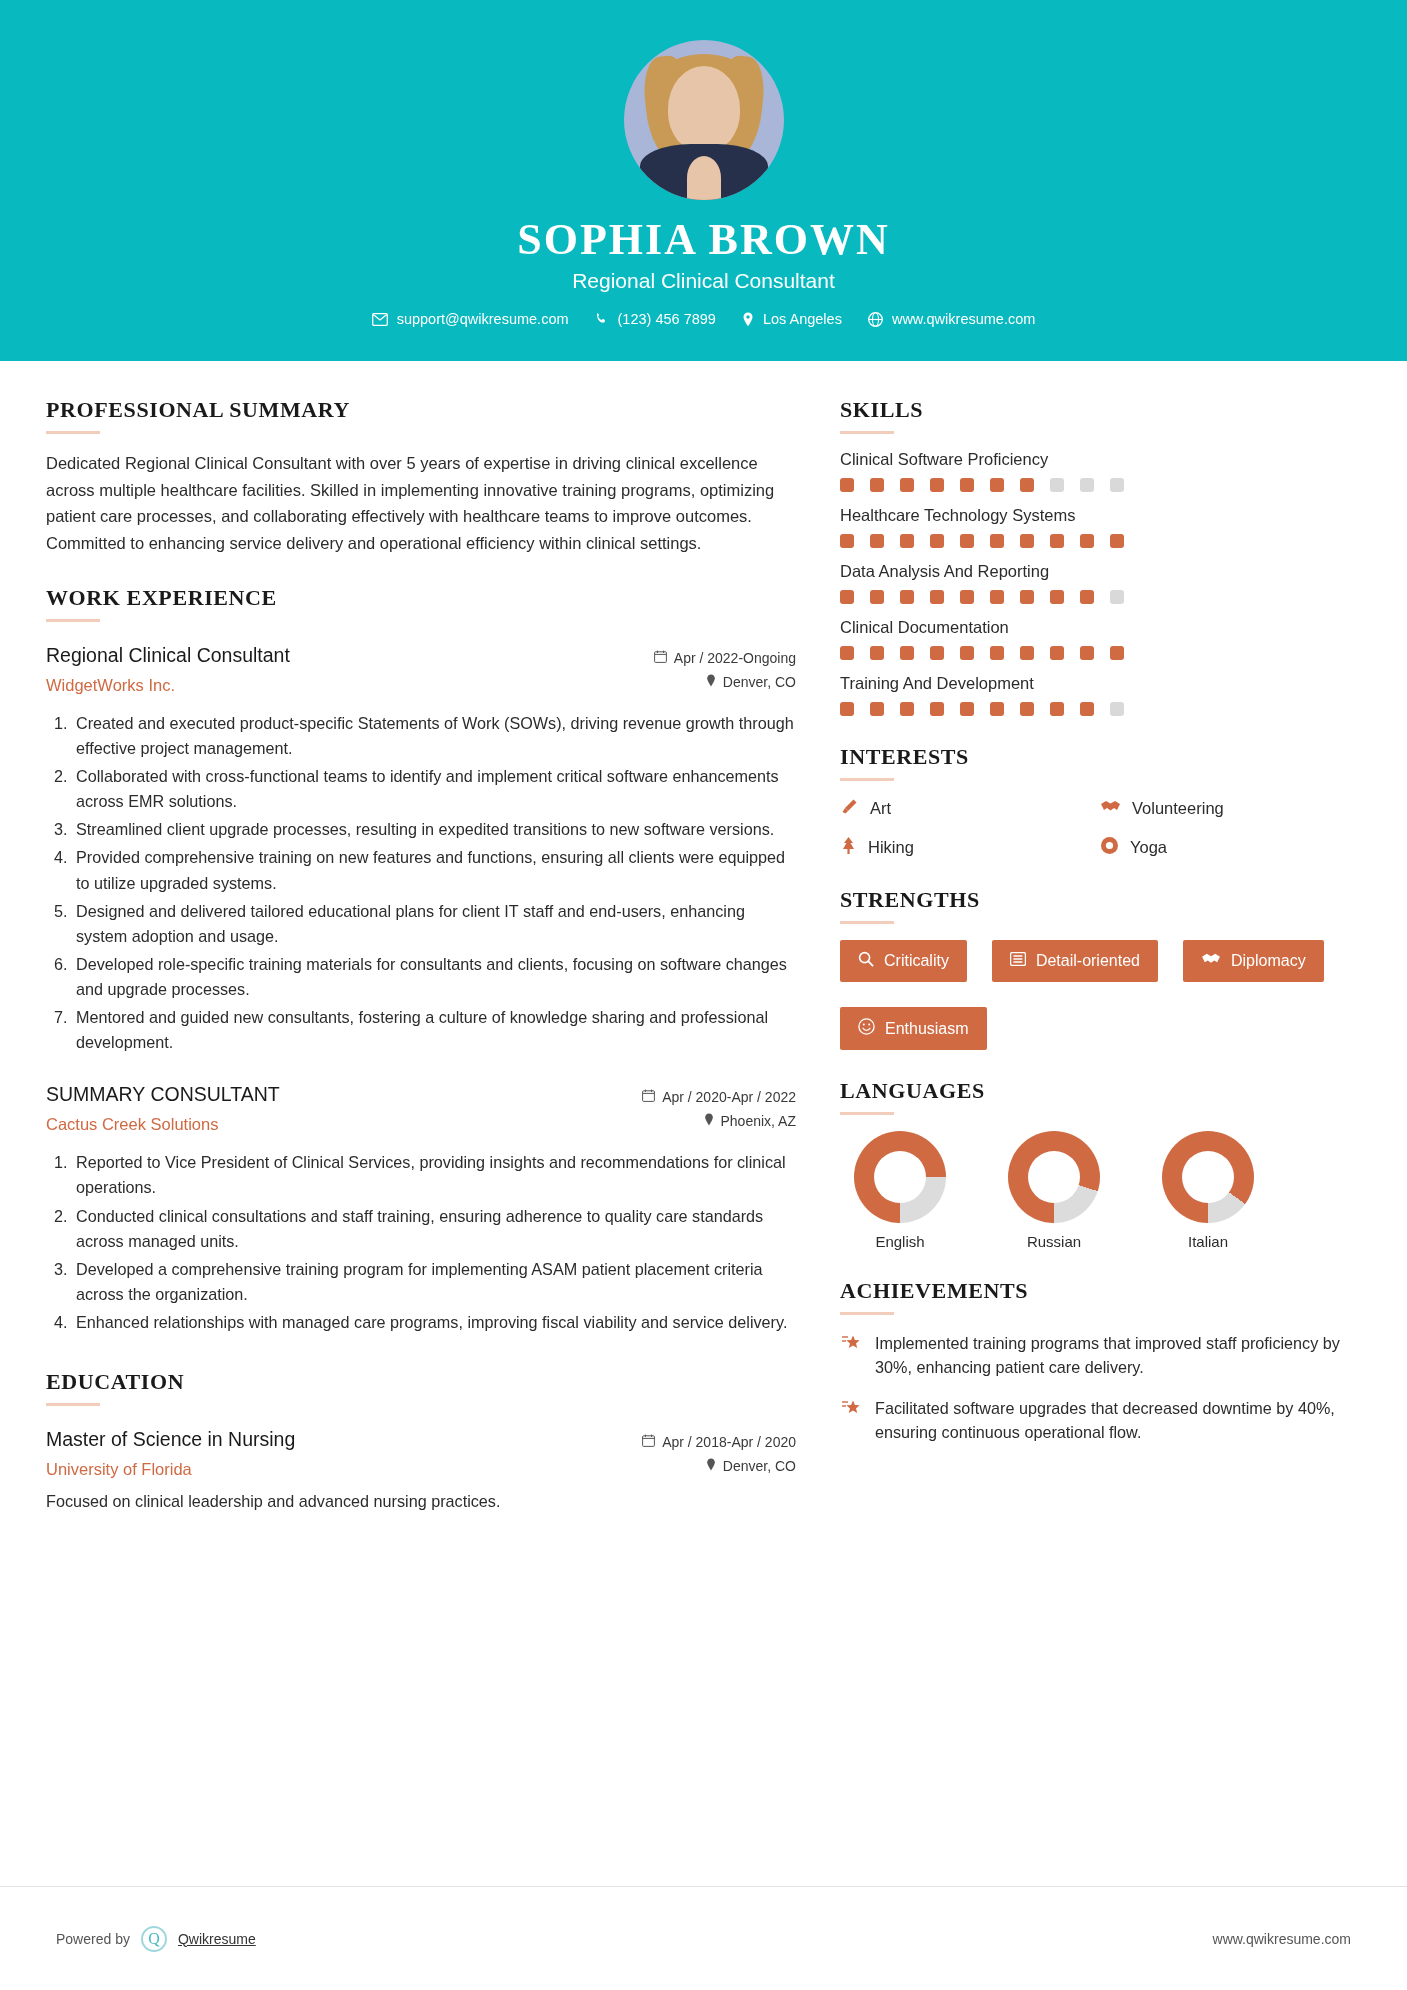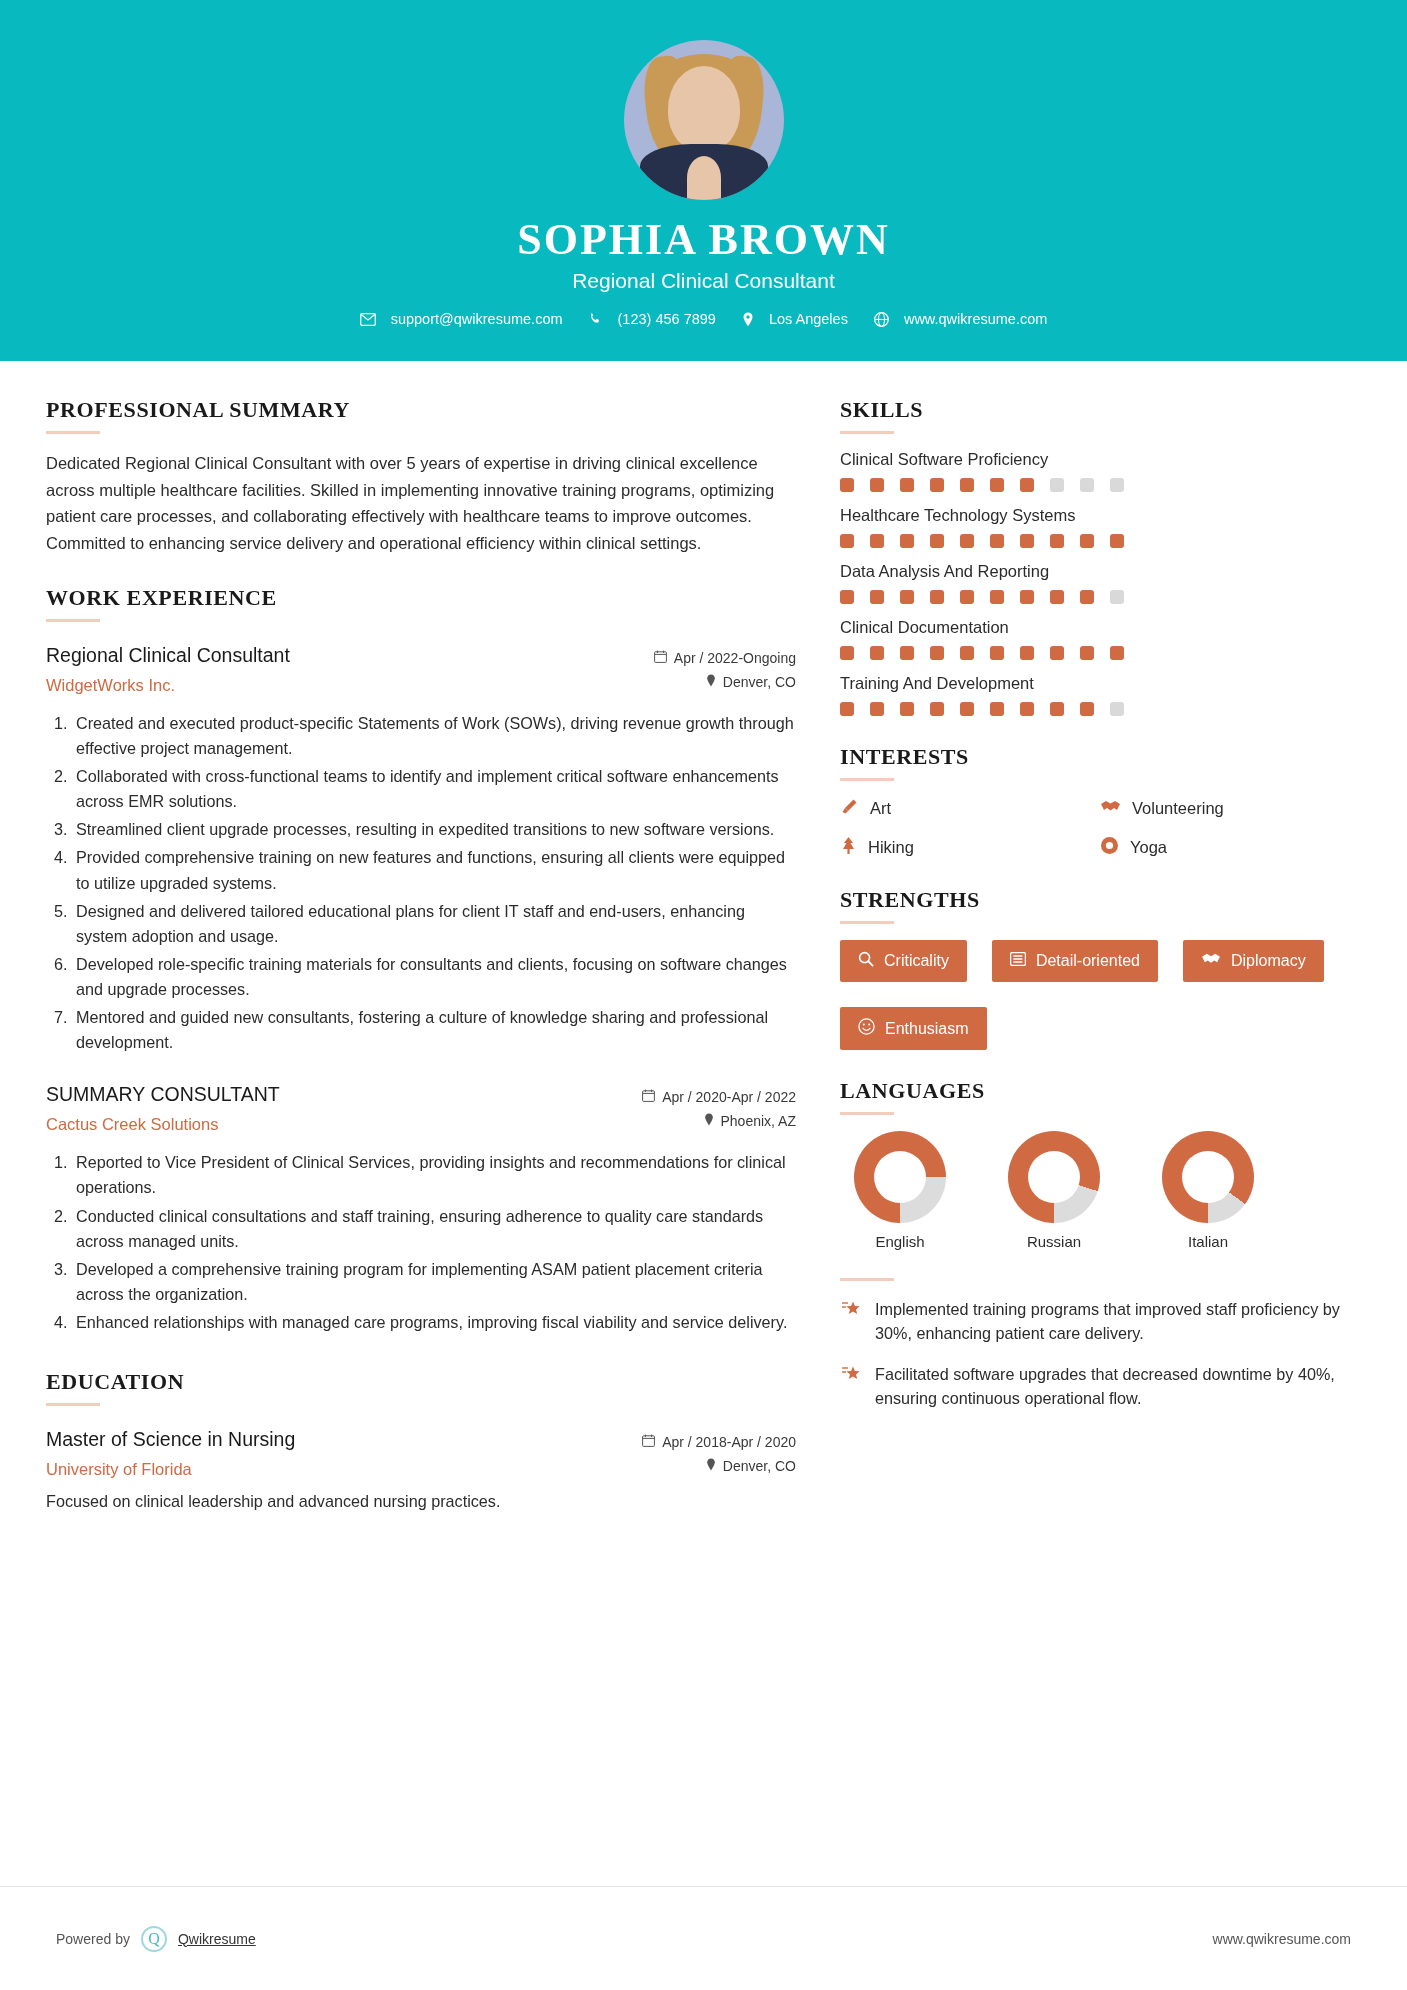--- a/index.html
+++ b/index.html
@@ -96,21 +96,21 @@
     margin-bottom: 18px;
   }
   .contact-row {
     display: flex;
     justify-content: center;
     align-items: center;
     gap: 26px;
     color: #ffffff;
     font-size: 14.5px;
   }
-  .contact-item { display: flex; align-items: center; gap: 15px; }
+  .contact-item { display: flex; align-items: center; gap: 9px; }
   .contact-item svg { display: block; }
 
   
   .body-wrap {
     display: flex;
     padding: 36px 46px 0 46px;
     gap: 44px;
   }
   .col-left { width: 750px; }
   .col-right { width: 510px; }
@@ -624,20 +624,21 @@
               <div class="lang-label">Russian</div>
             </div>
             <div class="lang">
               <div class="donut" style="background: conic-gradient(from 180deg, rgb(207, 106, 67) 0deg, rgb(207, 106, 67) 306deg, rgb(220, 220, 220) 306deg, rgb(220, 220, 220) 360deg);"></div>
               <div class="lang-label">Italian</div>
             </div>
           </div>
       </div>
 
       <div class="mt28">
+        <div class="sec-title">ACHIEVEMENTS</div>
         <div class="sec-rule"></div>
         <div class="achievement">
           <span class="ach-icon">
             <svg width="22" height="22" viewBox="0 0 22 22">
                 <path d="M2 4 L8 4" stroke="#cf6a43" stroke-width="1.4"></path>
                 <path d="M2 8 L6 8" stroke="#cf6a43" stroke-width="1.4"></path>
                 <path d="M13 2.5 L14.9 7 L19.6 7.3 L16 10.4 L17.2 15 L13 12.5 L8.8 15 L10 10.4 L6.4 7.3 L11.1 7 Z" fill="#cf6a43"></path>
               </svg>
           </span>
           <span>Implemented training programs that improved staff proficiency by 30%, enhancing patient care delivery.</span>

